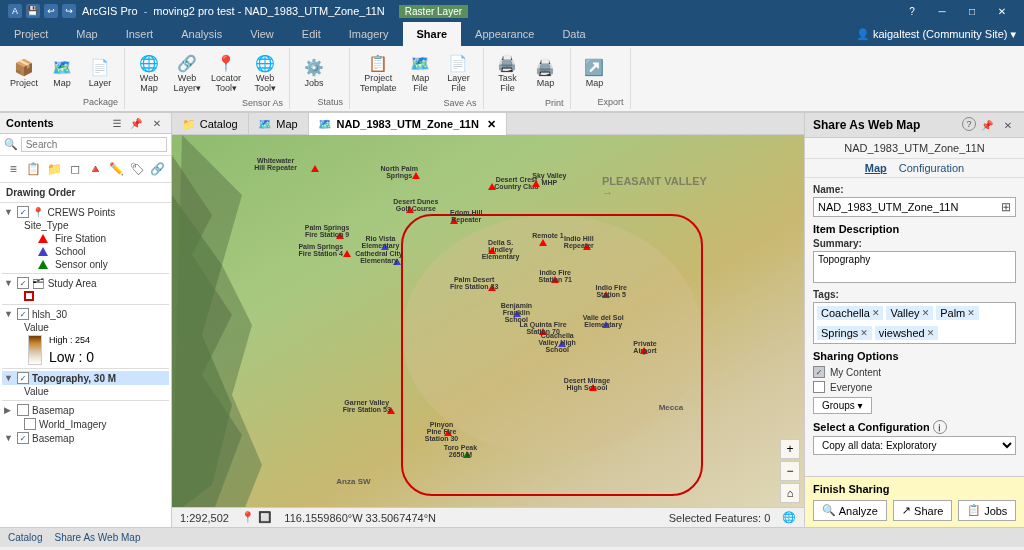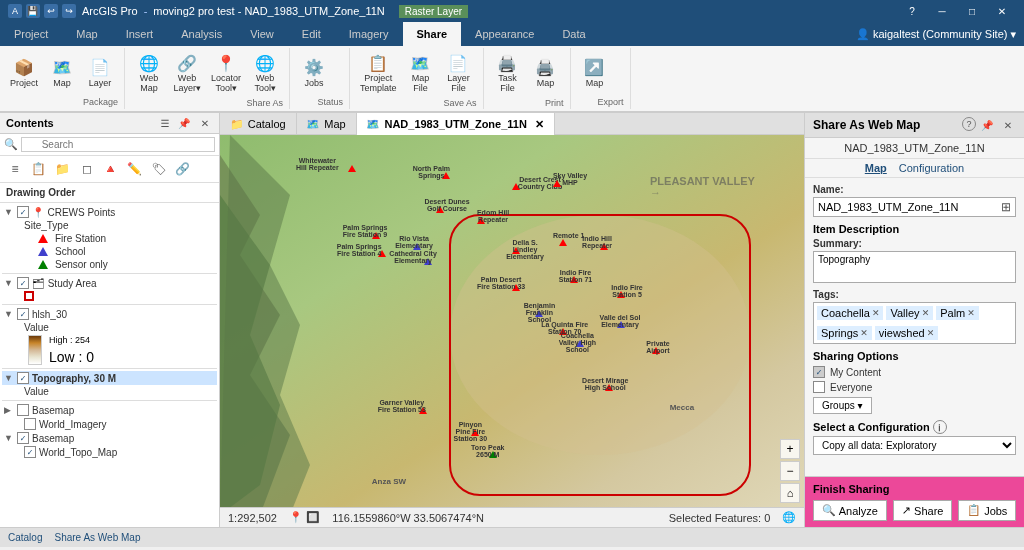--- a/index.html
+++ b/index.html
@@ -35,27 +35,27 @@
     .ribbon-btn { display: flex; flex-direction: column; align-items: center; justify-content: center; padding: 2px 4px; cursor: pointer; border-radius: 2px; min-width: 36px; }
     .ribbon-btn .icon { width: 22px; height: 22px; display: flex; align-items: center; justify-content: center; font-size: 16px; }
     .ribbon-btn .label { font-size: 9px; text-align: center; color: #333; line-height: 1.1; }
     .user-badge { background: #1f4e79; color: white; padding: 2px 8px; font-size: 9px; display: flex; align-items: center; gap: 3px; cursor: pointer; }
     .user-badge-text { color: white; }
 
     
     .main-layout { display: flex; height: calc(550px - 22px - 24px - 70px - 20px); }
 
     
-    .contents-panel { width: 220px; background: white; border-right: 1px solid #ccc; display: flex; flex-direction: column; overflow: hidden; }
+    .contents-panel { width: 172px; background: white; border-right: 1px solid #ccc; display: flex; flex-direction: column; overflow: hidden; }
     .panel-header { background: #f0f0f0; border-bottom: 1px solid #ccc; padding: 2px 6px; display: flex; align-items: center; justify-content: space-between; }
     .panel-title { font-size: 11px; font-weight: bold; }
     .panel-controls { display: flex; gap: 4px; }
     .panel-ctrl-btn { width: 16px; height: 16px; display: flex; align-items: center; justify-content: center; font-size: 10px; cursor: pointer; color: #555; }
     .search-bar { display: flex; align-items: center; padding: 3px 4px; border-bottom: 1px solid #ddd; gap: 3px; }
-    .search-input { flex: 1; border: 1px solid #ccc; padding: 1px 20px; font-size: 10px; }
+    .search-input { flex: 1; border: 1px solid #ccc; padding: 1px 4px; font-size: 10px; }
     .contents-toolbar { display: flex; gap: 2px; padding: 2px 4px; border-bottom: 1px solid #ddd; }
     .contents-tool-btn { width: 22px; height: 22px; display: flex; align-items: center; justify-content: center; font-size: 12px; cursor: pointer; color: #555; border: 1px solid transparent; }
     .contents-list { flex: 1; overflow-y: auto; padding: 2px; }
     .layer-item { display: flex; align-items: center; gap: 3px; padding: 1px 2px; cursor: pointer; }
     .layer-item.selected { background: #cce4ff; }
     .checkbox { width: 12px; height: 12px; border: 1px solid #888; background: white; display: flex; align-items: center; justify-content: center; font-size: 8px; }
     .checkbox.checked::after { content: '✓'; color: #1f4e79; }
     .layer-name { font-size: 10px; color: #333; }
     .sub-item { padding-left: 22px; }
     .sub-sub-item { padding-left: 36px; }
@@ -94,21 +94,21 @@
     .tags-area { display: flex; flex-wrap: wrap; gap: 3px; border: 1px solid #aaa; padding: 3px; background: white; min-height: 24px; }
     .tag { background: #ddeeff; padding: 1px 4px; display: flex; align-items: center; gap: 2px; font-size: 10px; }
     .tag-close { cursor: pointer; font-size: 9px; color: #555; }
     .section-title { font-size: 11px; font-weight: bold; margin: 6px 0 4px 0; }
     .checkbox-row { display: flex; align-items: center; gap: 5px; margin-bottom: 3px; }
     .checkbox-row label { font-size: 10px; color: #333; }
     .groups-btn { border: 1px solid #aaa; background: white; padding: 2px 8px; font-size: 10px; cursor: pointer; display: inline-flex; align-items: center; gap: 3px; }
     .config-row { margin-top: 6px; }
     .config-label { font-size: 10px; font-weight: bold; margin-bottom: 2px; }
     .config-select { width: 100%; border: 1px solid #aaa; padding: 2px 4px; font-size: 10px; background: white; }
-    .finish-section { padding: 6px 8px; border-top: 1px solid #ccc; background: #ec4899; }
+    .finish-section { padding: 6px 8px; border-top: 1px solid #ccc; background: #fef9c3; }
     .finish-title { font-size: 11px; font-weight: bold; margin-bottom: 5px; }
     .finish-buttons { display: flex; gap: 6px; }
     .finish-btn { border: 1px solid #aaa; background: white; padding: 3px 8px; font-size: 10px; cursor: pointer; display: flex; align-items: center; gap: 3px; }
     .bottom-tabs { height: 20px; background: #e0e0e0; border-top: 1px solid #ccc; display: flex; align-items: center; padding: 0 8px; gap: 12px; }
     .bottom-tab { font-size: 10px; color: #1f4e79; cursor: pointer; }
     .help-icon { width: 14px; height: 14px; border-radius: 50%; border: 1px solid #888; display: flex; align-items: center; justify-content: center; font-size: 9px; color: #555; cursor: pointer; }
 
     
     .map-label { position: absolute; font-size: 7px; color: #333; white-space: nowrap; font-weight: bold; }
     .map-triangle-red { position: absolute; width: 0; height: 0; border-left: 4px solid transparent; border-right: 4px solid transparent; border-bottom: 7px solid red; }
@@ -189,21 +189,21 @@
           </div>
         <div class="ribbon-btn">
             <div class="icon">📍</div>
             <div class="label">Locator<br>Tool▾</div>
           </div>
         <div class="ribbon-btn">
             <div class="icon">🌐</div>
             <div class="label">Web<br>Tool▾</div>
           </div>
       </div>
-      <div class="ribbon-group-label">Share As</div>
+      <div class="ribbon-group-label">Sensor As</div>
     </div>
 
     <div class="ribbon-group">
       <div class="ribbon-buttons">
         <div class="ribbon-btn">
             <div class="icon">⚙️</div>
             <div class="label">Jobs</div>
           </div>
       </div>
       <div class="ribbon-group-label">Status</div>
@@ -351,24 +351,20 @@
         <span class="layer-name">Basemap</span>
       </div>
       <div class="layer-item sub-item">
         <div class="checkbox"></div>
         <span class="layer-name">World_Imagery</span>
       </div>
       <div class="layer-item">
         <span class="expand-arrow">▼</span>
         <div class="checkbox checked"></div>
         <span class="layer-name">Basemap</span>
-      </div>
-      <div class="layer-item sub-item">
-        <div class="checkbox checked"></div>
-        <span class="layer-name">World_Topo_Map</span>
       </div>
     </div>
   </div>
 
   <div class="map-area">
     <div class="map-tabs">
       <div class="map-tab">
         <span>📁</span>
         <span>Catalog</span>
       </div>

